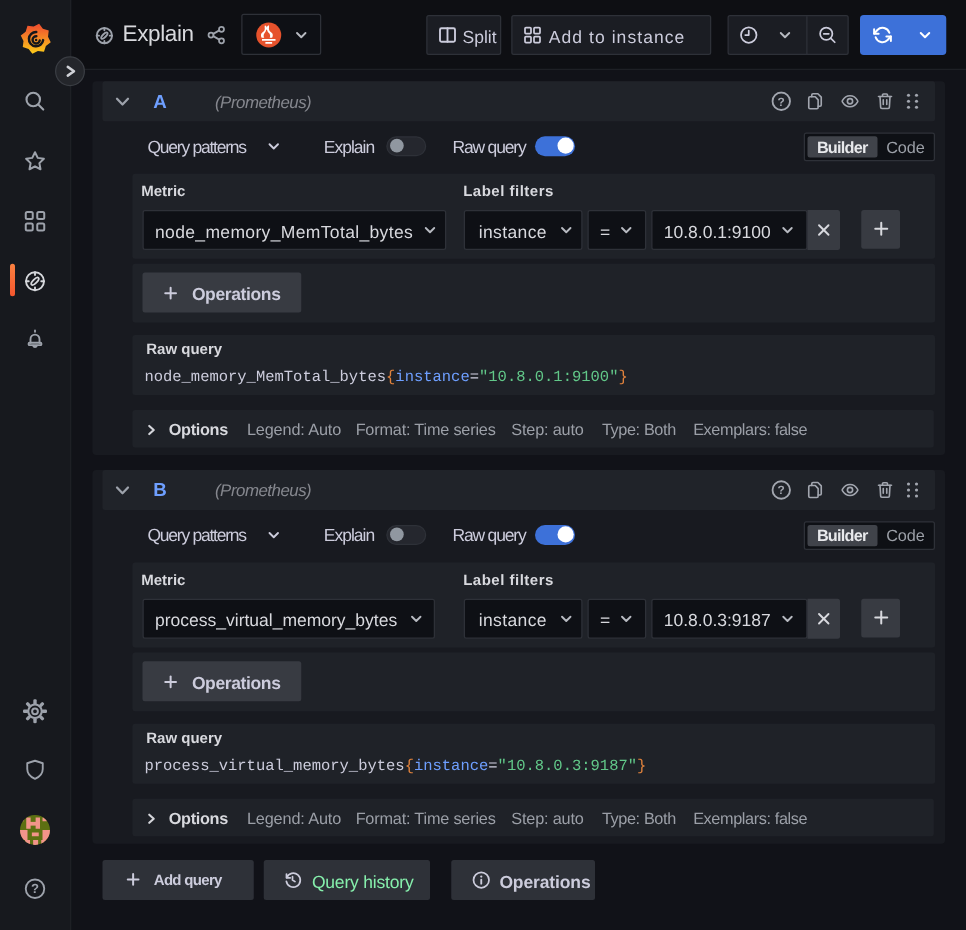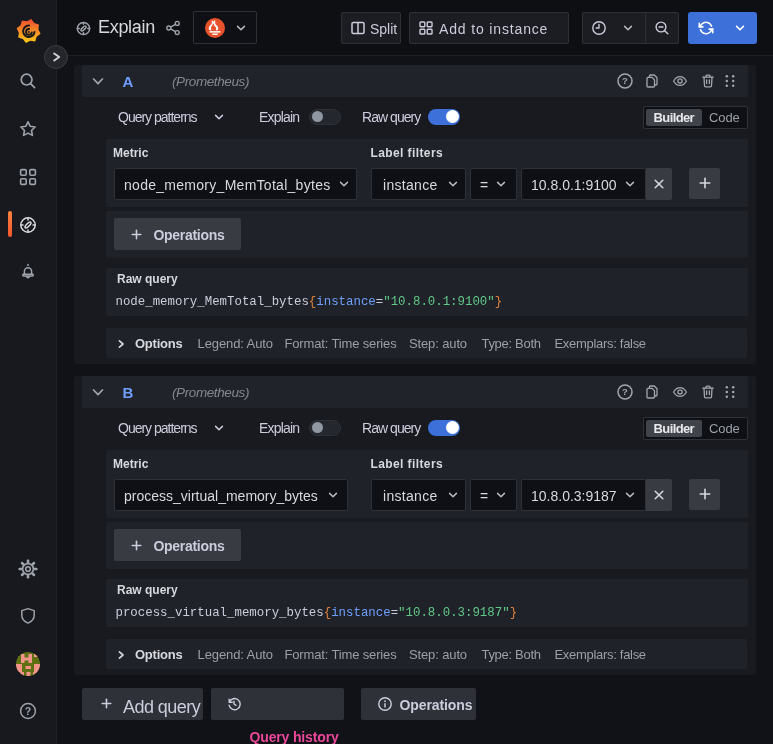--- a/index.html
+++ b/index.html
@@ -407,29 +407,29 @@
     <div style="position:absolute;left:409px;top:647.5px;font-size:13px;color:#9b9fa7;font-weight:400;line-height:1;white-space:pre;letter-spacing:-0.13px;">Step: auto</div>
     <div style="position:absolute;left:481.5px;top:647.5px;font-size:13px;color:#9b9fa7;font-weight:400;line-height:1;white-space:pre;letter-spacing:-0.3px;">Type: Both</div>
     <div style="position:absolute;left:554.5px;top:647.5px;font-size:13px;color:#9b9fa7;font-weight:400;line-height:1;white-space:pre;letter-spacing:-0.3px;">Exemplars: false</div>
     <div style="position:absolute;left:82px;top:688px;width:121px;height:31.5px;background:#2e3138;border-radius:2px;"></div>
     <div style="position:absolute;left:99.5px;top:697px;line-height:0;"><svg width="13" height="13" viewBox="0 0 13 13" style="" xmlns="http://www.w3.org/2000/svg">
         <g fill="none" stroke="#ccccdc" stroke-width="1.6" stroke-linecap="round" stroke-linejoin="round">
           <line x1="6.5" y1="2.2" x2="6.5" y2="10.8"></line>
           <line x1="2.2" y1="6.5" x2="10.8" y2="6.5"></line>
         </g>
       </svg></div>
-    <div style="position:absolute;left:123px;top:697.5px;font-size:18px;color:#ccccdc;font-weight:400;line-height:1;white-space:pre;letter-spacing:-0.55px;">Add query</div>
+    <div style="position:absolute;left:123px;top:697.5px;font-size:12px;color:#ccccdc;font-weight:700;line-height:1;white-space:pre;letter-spacing:-0.55px;">Add query</div>
     <div style="position:absolute;left:211px;top:688px;width:133px;height:31.5px;background:#2e3138;border-radius:2px;"></div>
     <div style="position:absolute;left:226px;top:696px;line-height:0;"><svg width="16" height="16" viewBox="0 0 16 16" style="" xmlns="http://www.w3.org/2000/svg">
         <g fill="none" stroke="#ccccdc" stroke-width="1.4" stroke-linecap="round" stroke-linejoin="round">
           <path d="M3.2 3.2v3h3"></path>
           <path d="M3.4 6.1a5.6 5.6 0 11-.3 3"></path>
           <path d="M8 5.3V8l2 1.3"></path>
         </g>
       </svg></div>
-    <div style="position:absolute;left:249.5px;top:697.5px;font-size:14px;color:#ec4899;font-weight:700;line-height:1;white-space:pre;letter-spacing:-0.15px;margin-top:32px;">Query history</div>
+    <div style="position:absolute;left:249.5px;top:697.5px;font-size:14px;color:#86efac;font-weight:400;line-height:1;white-space:pre;letter-spacing:-0.15px;">Query history</div>
     <div style="position:absolute;left:361px;top:688px;width:115px;height:31.5px;background:#2e3138;border-radius:2px;"></div>
     <div style="position:absolute;left:376.5px;top:696px;line-height:0;"><svg width="16" height="16" viewBox="0 0 16 16" style="" xmlns="http://www.w3.org/2000/svg">
         <circle cx="8" cy="8" r="6.2" fill="none" stroke="#ccccdc" stroke-width="1.4" stroke-linecap="round" stroke-linejoin="round"></circle>
         <circle cx="8" cy="5.2" r="0.9" fill="#ccccdc"></circle>
         <rect x="7.25" y="7" width="1.5" height="4.6" rx="0.7" fill="#ccccdc"></rect>
       </svg></div>
     <div style="position:absolute;left:399.5px;top:697.5px;font-size:14px;color:#ccccdc;font-weight:700;line-height:1;white-space:pre;letter-spacing:-0.1px;">Operations</div>
   </div>
 </body></html>

